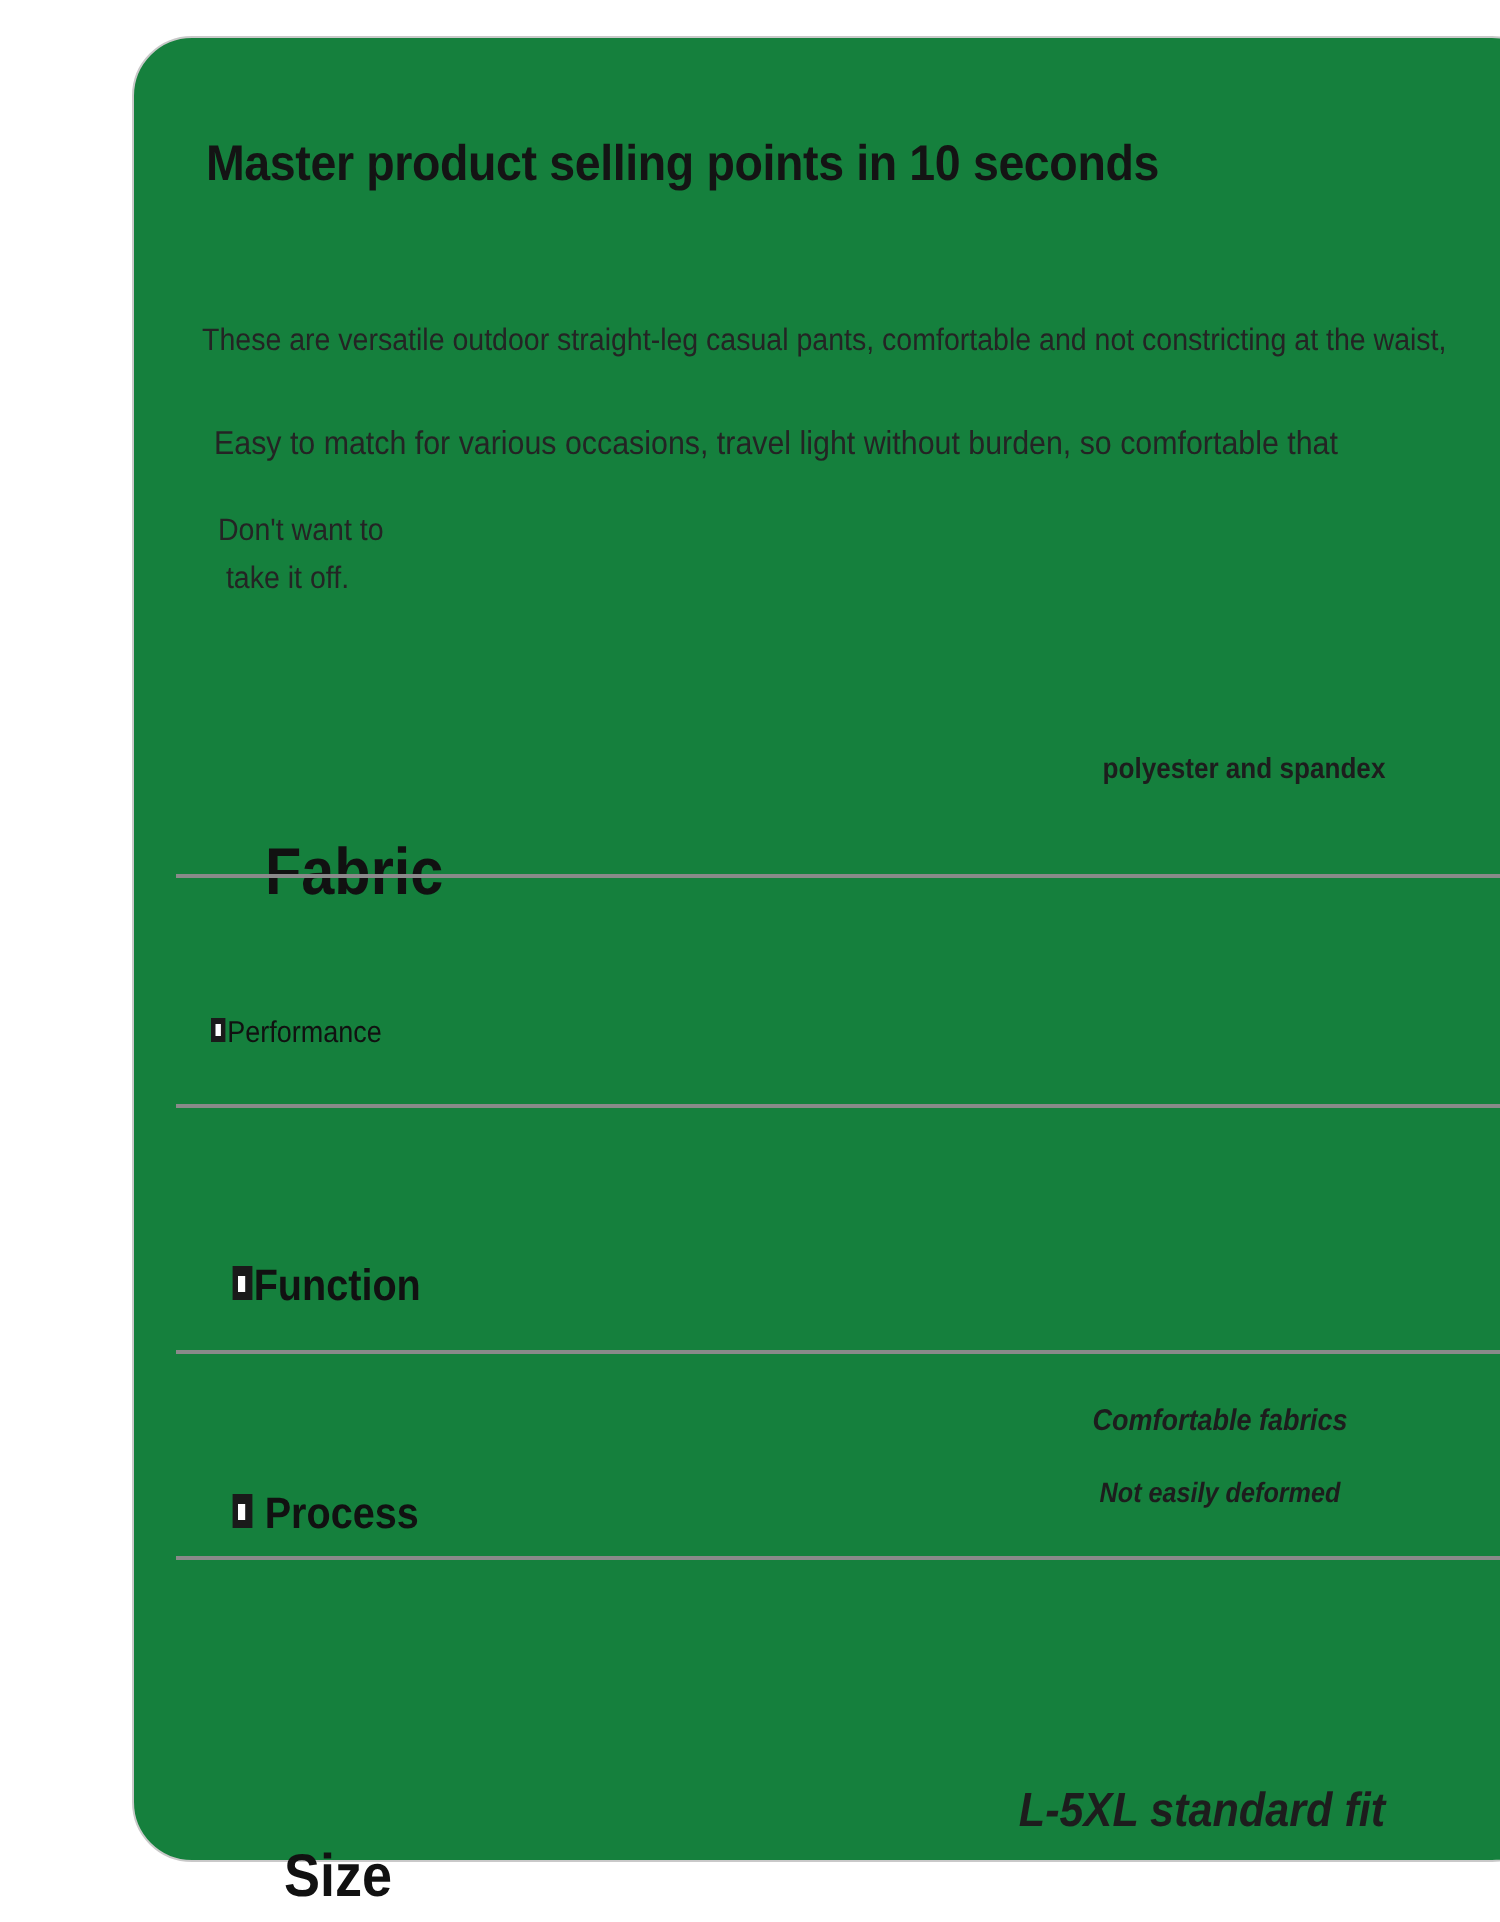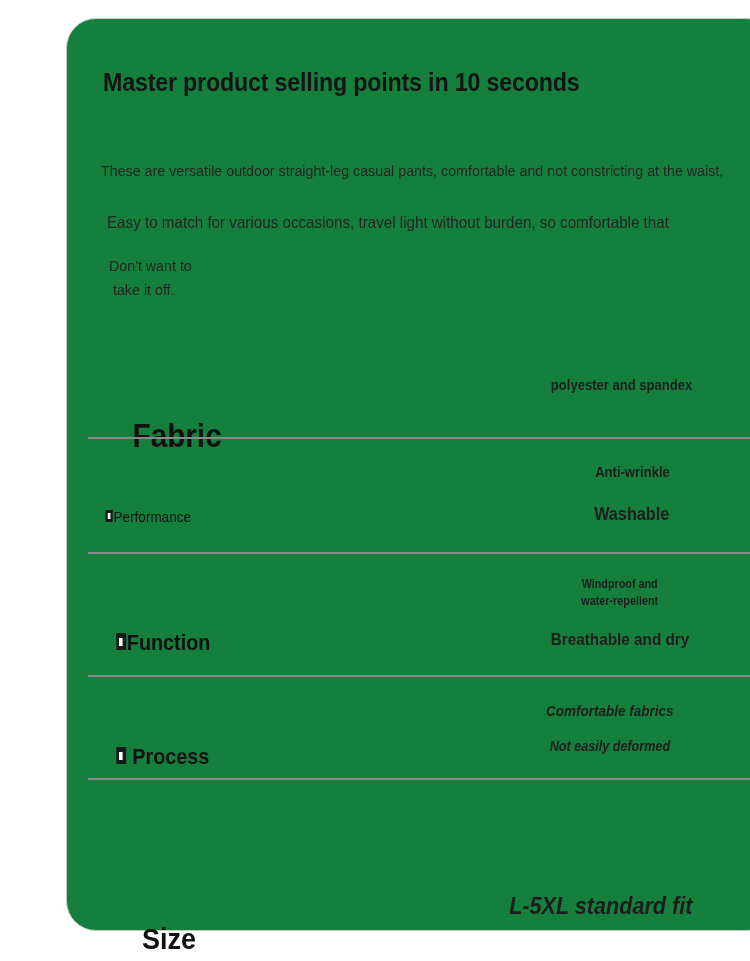--- a/index.html
+++ b/index.html
@@ -69,21 +69,20 @@
     font-weight: 700;
     white-space: pre;
     transform-origin: left center;
     transform: scaleX(0.9);
   }
 
   .spec-values {
     position: absolute;
     display: flex;
     flex-direction: column;
-    align-items: center;
     white-space: pre;
   }
 
   .spec-value {
     color: #1d1d1d;
     font-weight: 700;
     text-align: center;
     transform-origin: center center;
     transform: scaleX(0.9);
     white-space: pre-line;
@@ -186,35 +185,26 @@
     <div class="spec-values">
       <div class="spec-value v0">polyester and spandex</div>
     </div>
     <div class="divider"></div>
   </div>
 
   <div class="spec-row" id="row-performance">
     <div class="spec-label">
       <span class="tofu"></span><span>Performance</span>
     </div>
-    <div class="spec-values">
-      <div class="spec-value v0">Anti-wrinkle</div>
-      <div class="spec-value v1">Washable</div>
-    </div>
     <div class="divider"></div>
   </div>
 
   <div class="spec-row" id="row-function">
     <div class="spec-label">
       <span class="tofu"></span><span>Function</span>
-    </div>
-    <div class="spec-values">
-      <div class="spec-value v0">Windproof and
-water-repellent</div>
-      <div class="spec-value v1">Breathable and dry</div>
     </div>
     <div class="divider"></div>
   </div>
 
   <div class="spec-row" id="row-process">
     <div class="spec-label">
       <span class="tofu"></span><span> Process</span>
     </div>
     <div class="spec-values">
       <div class="spec-value v0">Comfortable fabrics</div>

